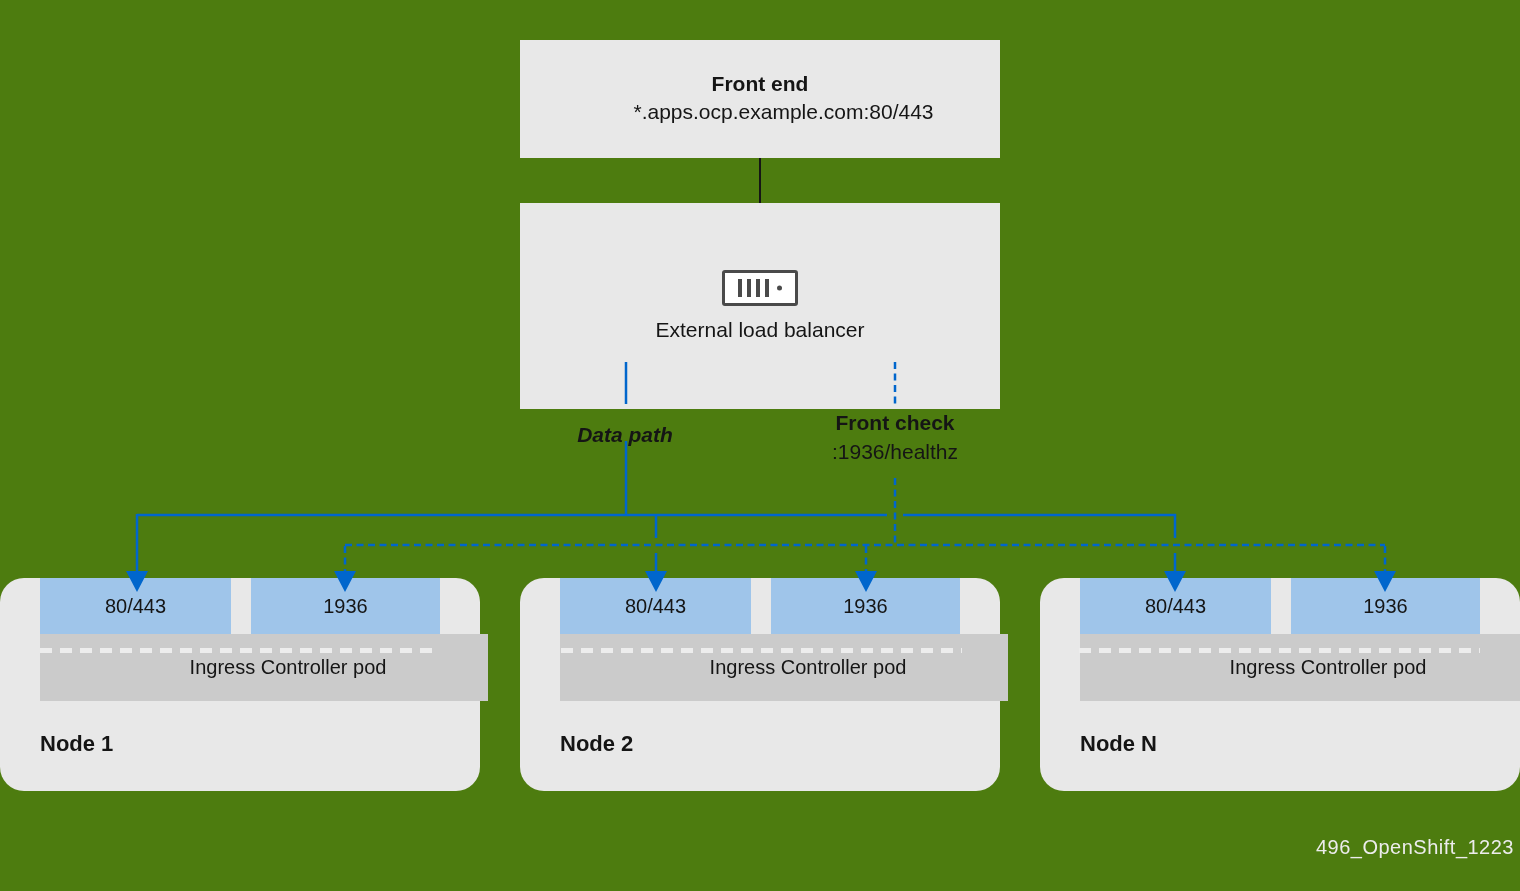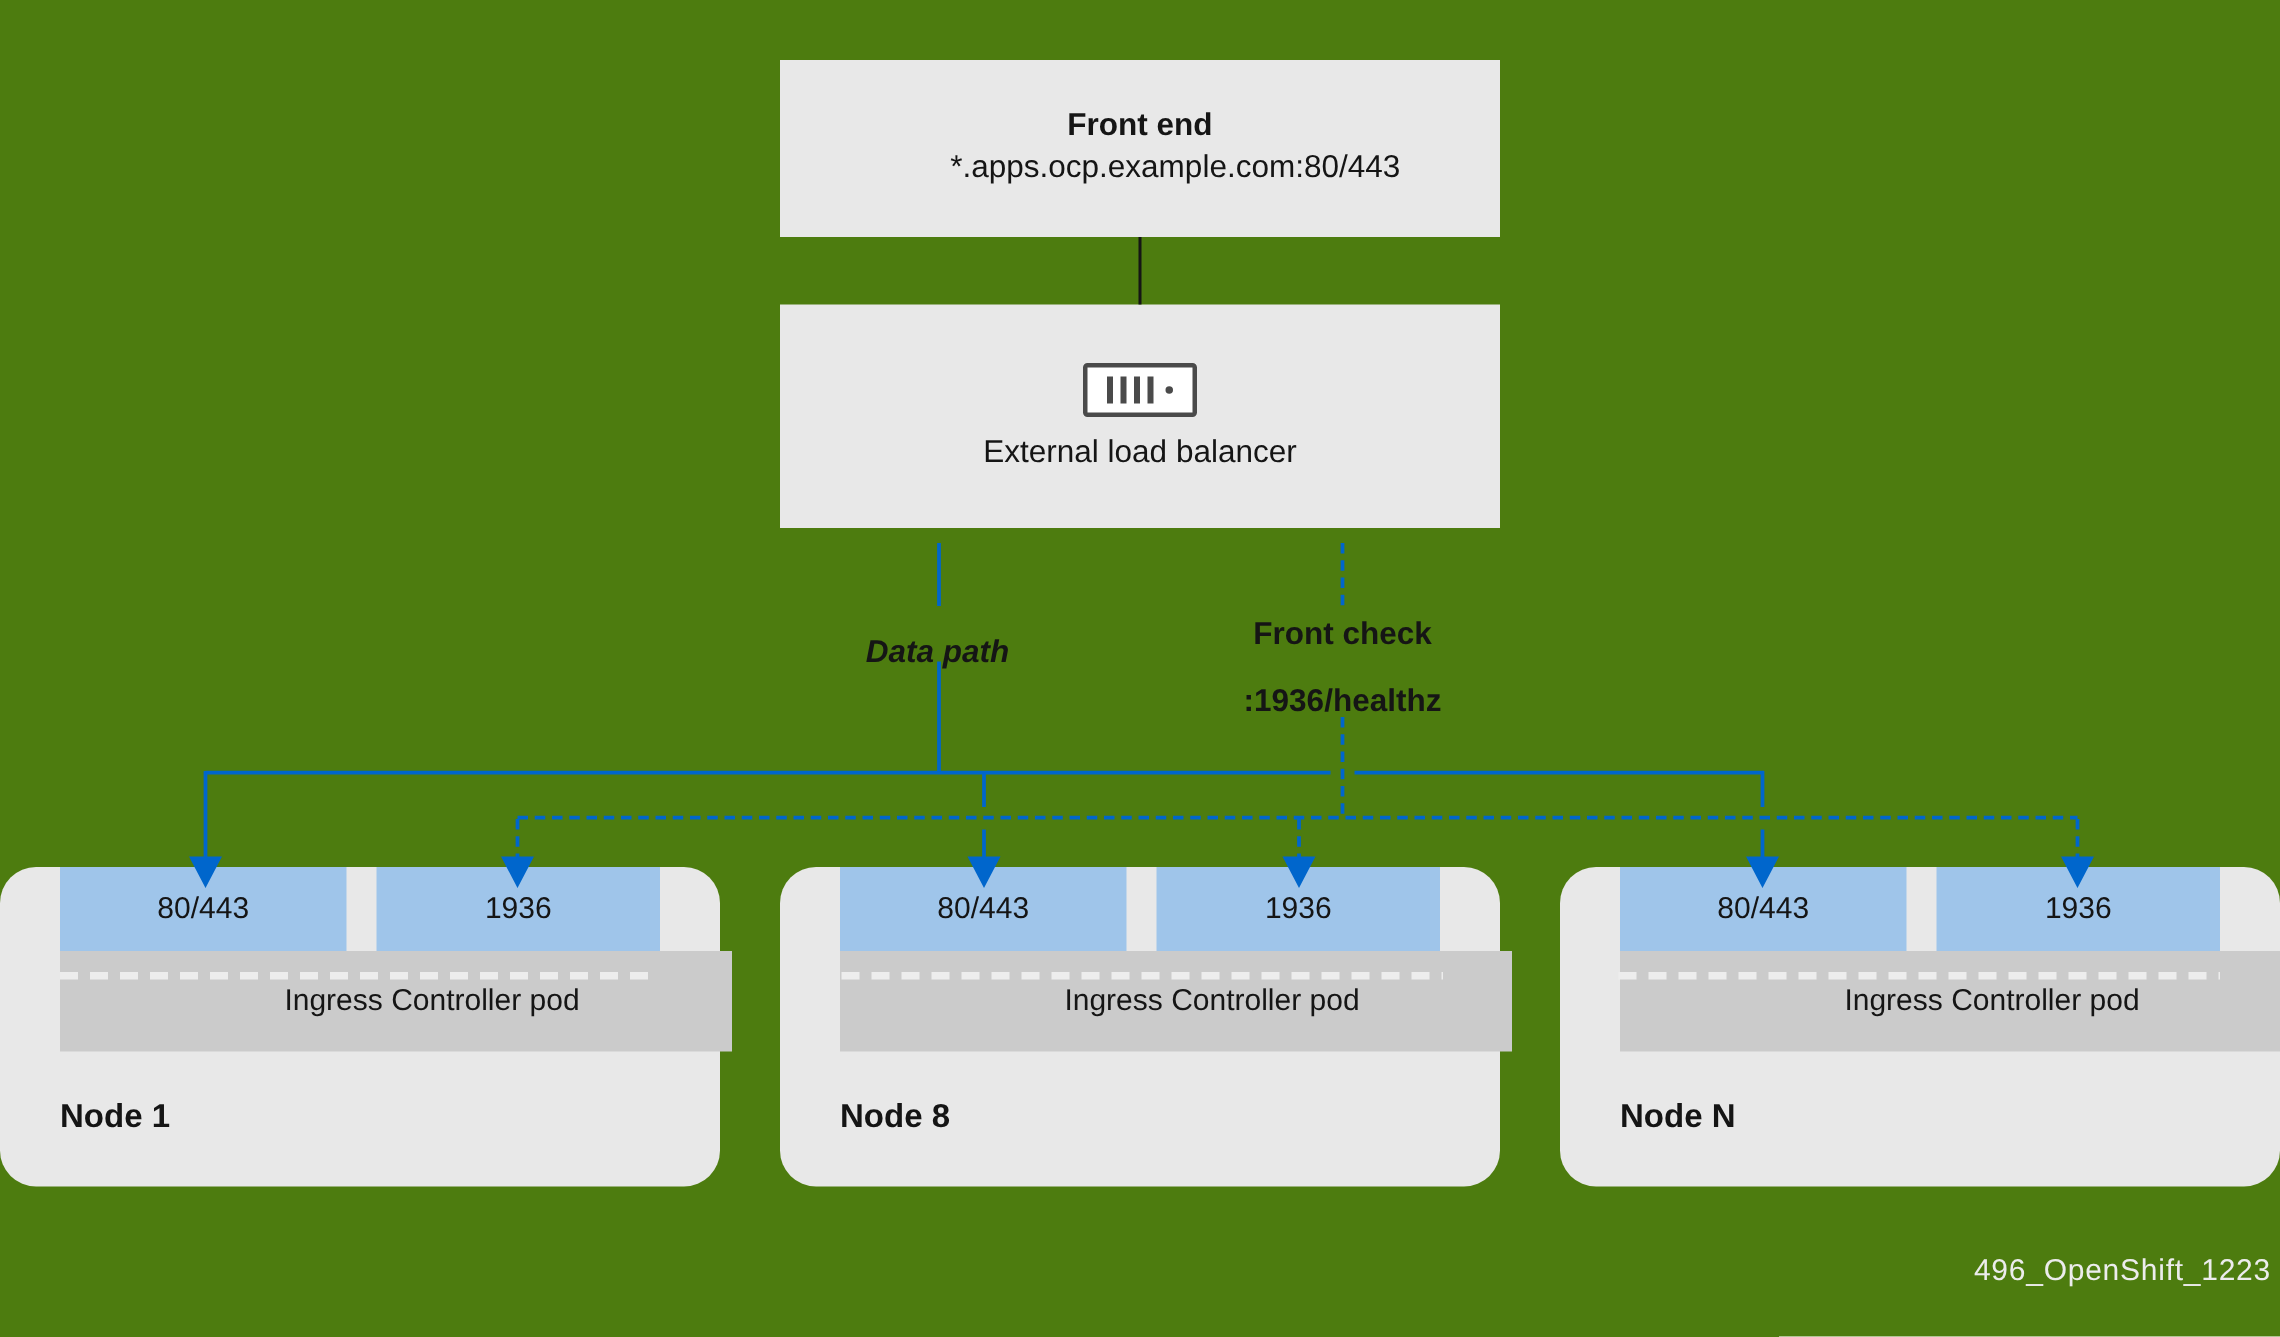--- a/index.html
+++ b/index.html
@@ -17,21 +17,21 @@
   
   .frontend {
     left: 520px; top: 40px; width: 480px; height: 118px;
     display: flex; flex-direction: column; align-items: center; justify-content: center;
   }
   .box-title { font-size: 21px; font-weight: bold; line-height: 1.25; }
   .box-sub   { font-size: 21px; line-height: 1.45; margin-left: 47px; }
 
   
   .elb {
-    left: 520px; top: 203px; width: 480px; height: 149px;
+    left: 520px; top: 203px; width: 480px; height: 206px;
     display: flex; flex-direction: column; align-items: center; justify-content: center;
   }
   .server-icon {
     width: 76px; height: 36px; box-sizing: border-box;
     border: 3px solid #4a4a4a; border-radius: 3px; background: #ffffff;
     position: relative; display: flex; align-items: center; padding-left: 13px; gap: 5px;
   }
   .server-bar { width: 4px; height: 18px; background: #4a4a4a; }
   .server-dot {
     width: 5px; height: 5px; border-radius: 50%; background: #4a4a4a;
@@ -39,21 +39,21 @@
   }
   .elb-label { margin-top: 12px; font-size: 21px; }
 
   
   .path-label {
     position: absolute; width: 220px; text-align: center;
     font-size: 21px; font-weight: bold; line-height: 1.0;
   }
   .dp { left: 515px; top: 424px; font-style: italic; }
   .hc { left: 785px; top: 412px; }
-  .hc-sub { font-weight: bold; margin-top: 24px; }
+  .hc-sub { font-weight: normal; margin-top: 8px; }
 
   
   .node { position: absolute; top: 578px; width: 480px; height: 213px; background: #e8e8e8; border-radius: 24px; }
   .node-1 { left: 0; }
   .node-2 { left: 520px; }
   .node-n { left: 1040px; }
   .port {
     position: absolute; top: 0; height: 56px; background: #9fc5ea;
     display: flex; align-items: center; justify-content: center; font-size: 20px;
   }
@@ -105,21 +105,21 @@
     <div class="port port1">80/443</div>
     <div class="port port2">1936</div>
     <div class="pod">Ingress Controller pod</div>
     <div class="node-label">Node 1</div>
   </div>
 
   <div class="node node-2">
     <div class="port port1">80/443</div>
     <div class="port port2">1936</div>
     <div class="pod">Ingress Controller pod</div>
-    <div class="node-label">Node 8</div>
+    <div class="node-label">Node 2</div>
   </div>
 
   <div class="node node-n">
     <div class="port port1">80/443</div>
     <div class="port port2">1936</div>
     <div class="pod">Ingress Controller pod</div>
     <div class="node-label">Node N</div>
   </div>
 
   <svg class="overlay" width="1520" height="891" viewBox="0 0 1520 891">

